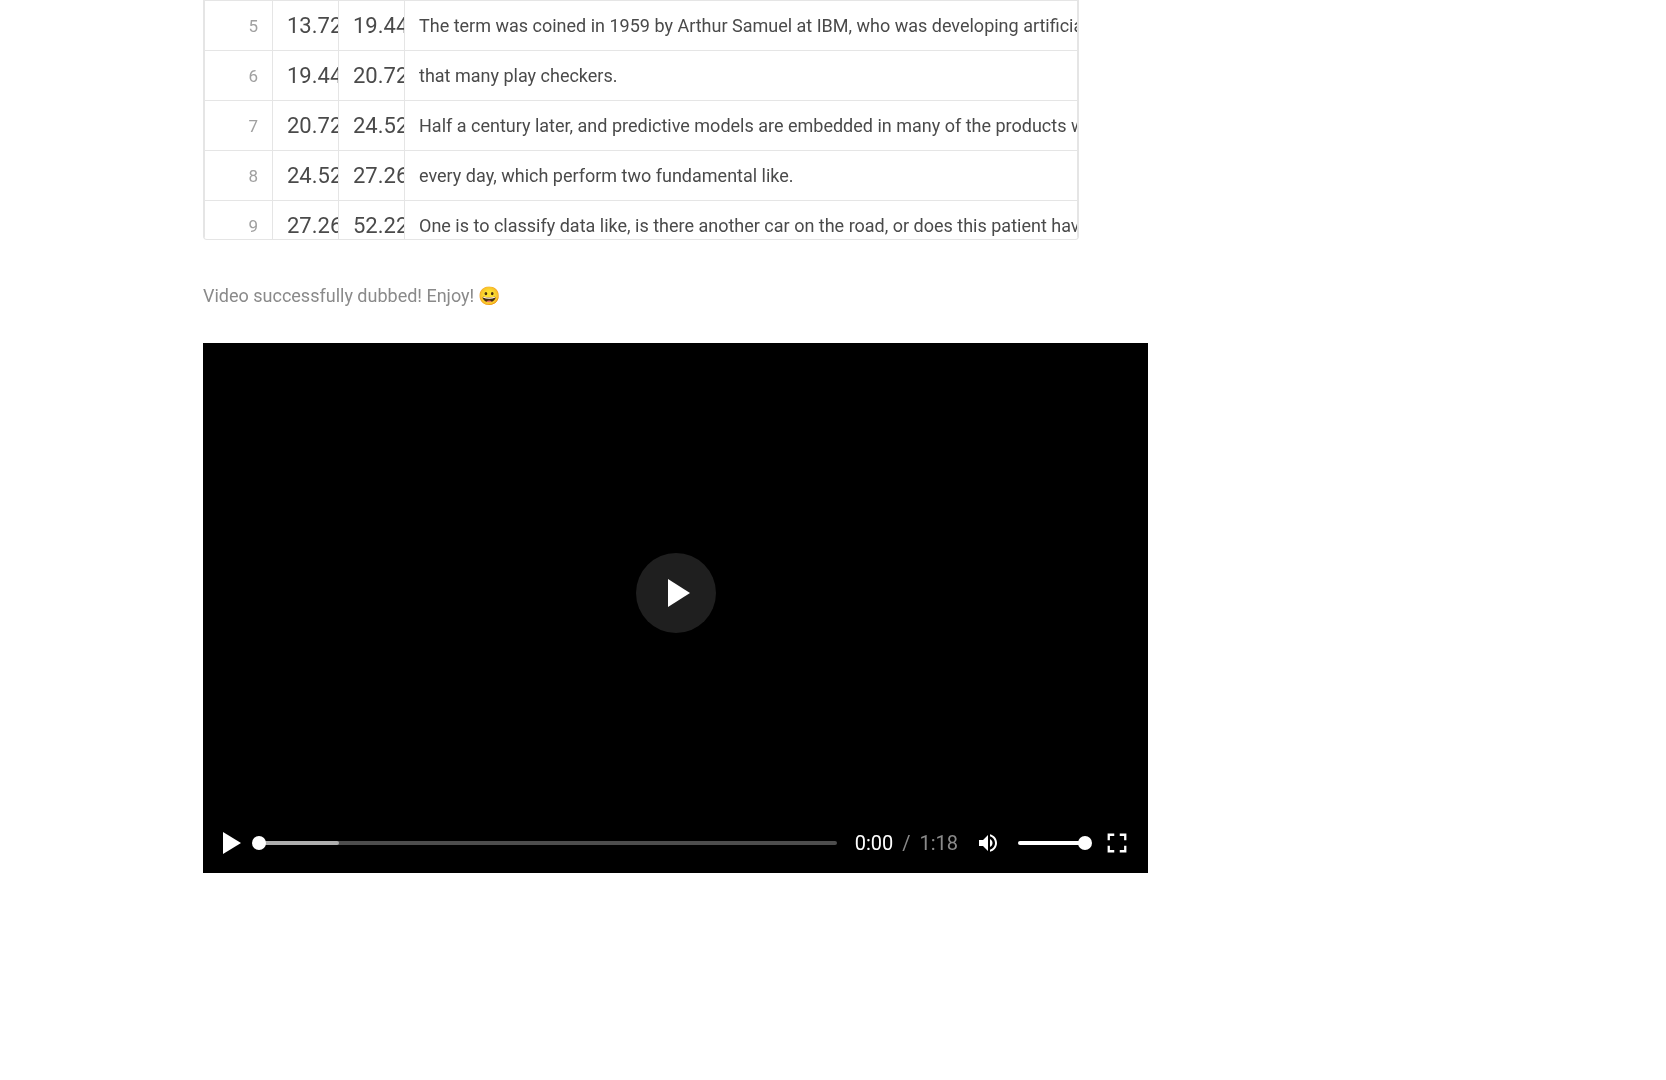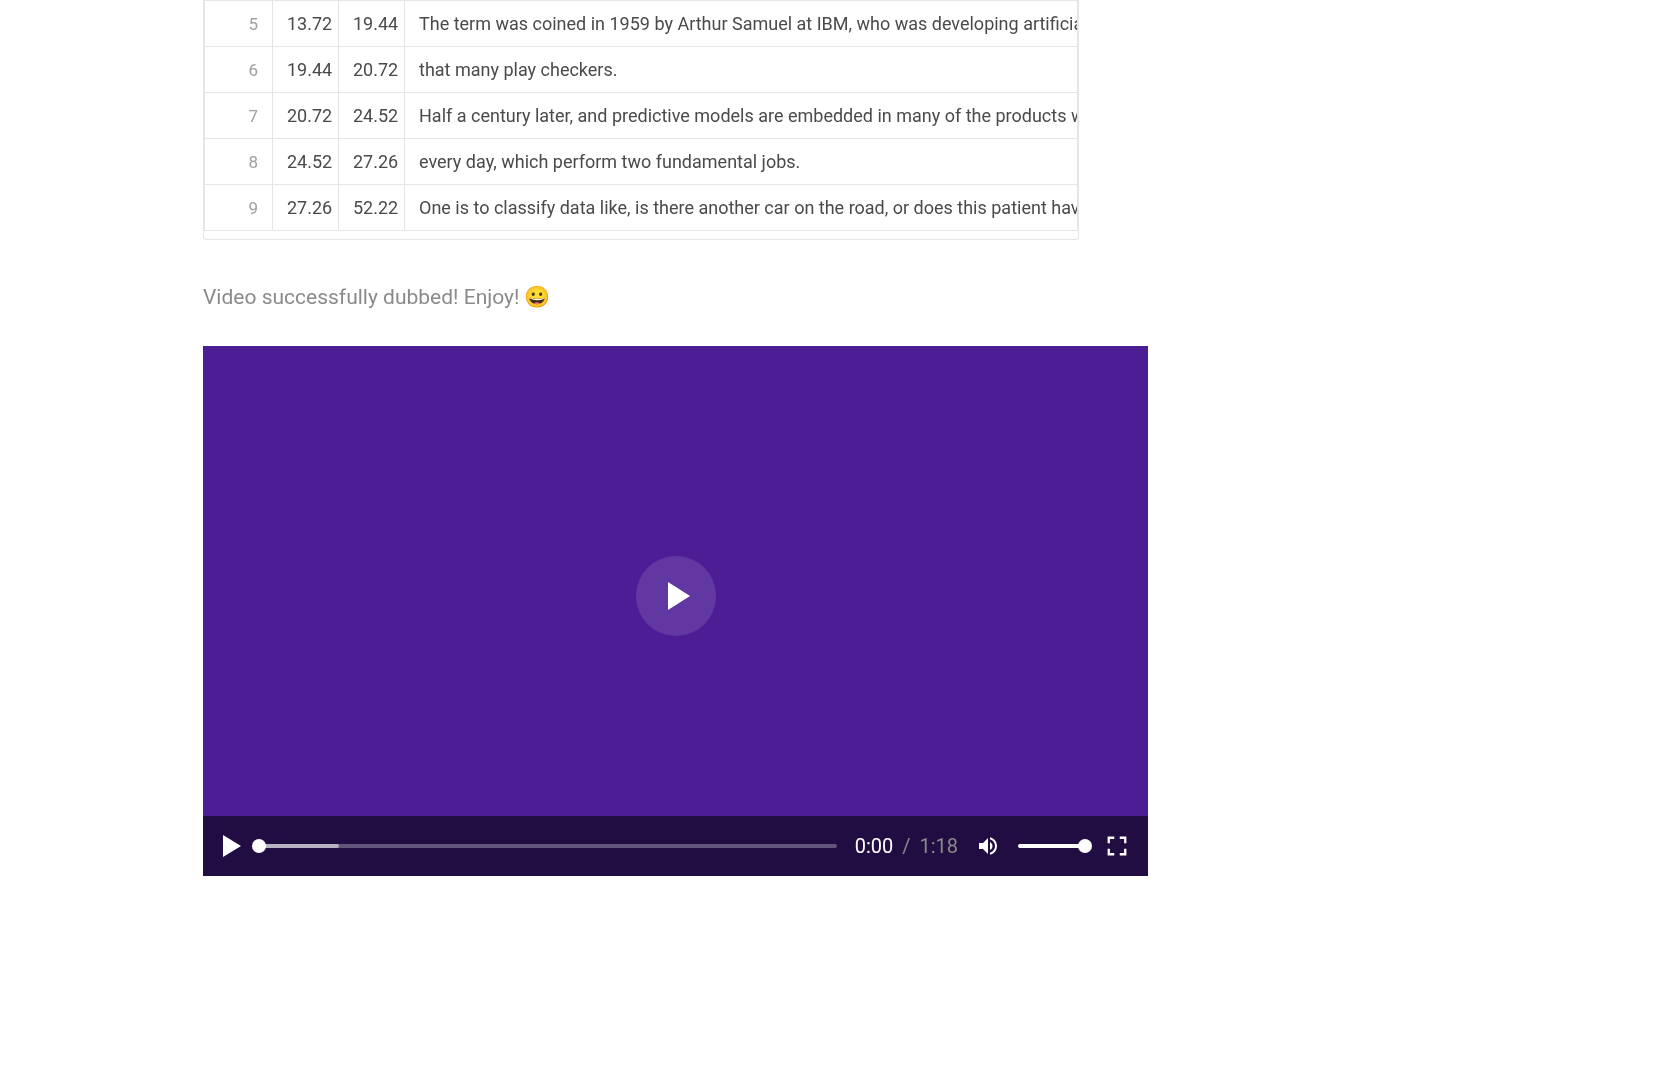--- a/index.html
+++ b/index.html
@@ -21,39 +21,39 @@
     border-top: none;
     border-radius: 0 0 4px 4px;
     overflow: hidden;
     height: 240px;
     position: relative;
   }
   table { border-collapse: collapse; width: 100%; table-layout: fixed; }
   td {
     border: 1px solid #e5e5e5;
     padding: 12px 14px;
-    font-size: 18px;
+    font-size: 22px;
     color: #4a4a4a;
     white-space: nowrap;
     overflow: hidden;
   }
   td.idx { width: 68px; text-align: right; color: #a0a0a0; font-size: 17px; }
   td.start { width: 66px; text-align: center; }
   td.end { width: 66px; text-align: center; }
   td.text { font-size: 18px; color: #4a4a4a; }
   .status {
     margin-top: 45px;
-    font-size: 21px;
+    font-size: 18px;
     color: #8a8a8a;
   }
   .video {
     margin-top: 37px;
     width: 945px;
     height: 530px;
-    background: #4c1d95;
+    background: #000000;
     position: relative;
   }
   .center-play {
     position: absolute;
     left: 50%;
     top: 50%;
     width: 80px;
     height: 80px;
     margin-left: -40px;
     margin-top: -55px;
@@ -165,21 +165,21 @@
         <tr>
           <td class="idx">7</td>
           <td class="start">20.72</td>
           <td class="end">24.52</td>
           <td class="text">Half a century later, and predictive models are embedded in many of the products w</td>
         </tr>
         <tr>
           <td class="idx">8</td>
           <td class="start">24.52</td>
           <td class="end">27.26</td>
-          <td class="text">every day, which perform two fundamental jobs.</td>
+          <td class="text">every day, which perform two fundamental like.</td>
         </tr>
         <tr>
           <td class="idx">9</td>
           <td class="start">27.26</td>
           <td class="end">52.22</td>
           <td class="text">One is to classify data like, is there another car on the road, or does this patient have</td>
         </tr>
       </tbody>
     </table>
   </div>

